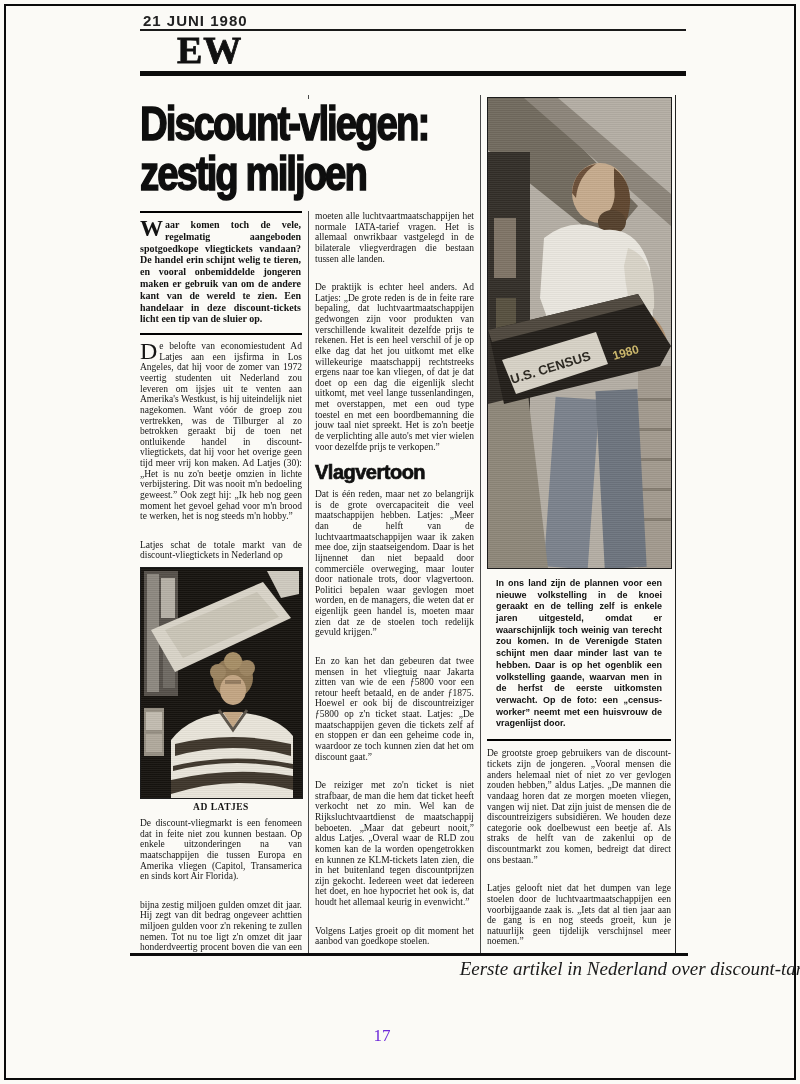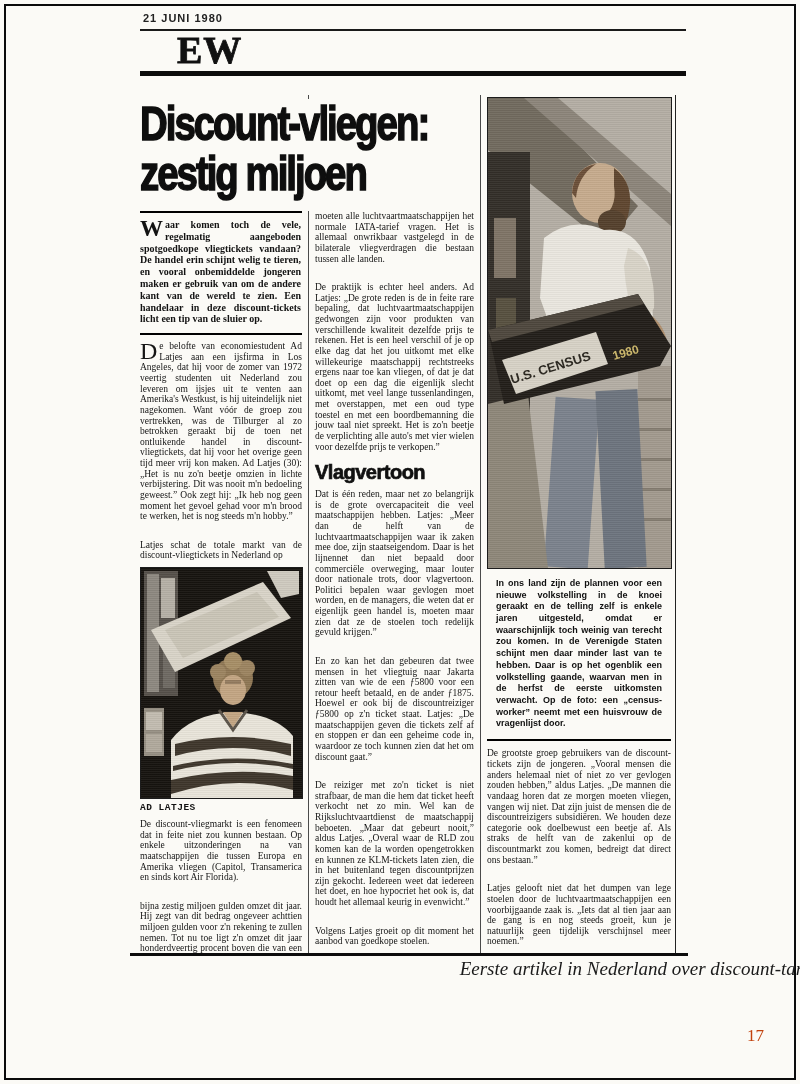--- a/index.html
+++ b/index.html
@@ -3,21 +3,21 @@
 <meta charset="utf-8">
 <style>
   html,body{margin:0;padding:0;}
   body{
     width:800px;height:1084px;position:relative;overflow:hidden;
     background:#fbfaf6;color:#131313;
     font-family:"Liberation Serif", serif;
   }
   .frame{position:absolute;inset:4px;border:2.5px solid #0a0a0a;pointer-events:none;}
   .date{position:absolute;left:143px;top:12px;font-family:"Liberation Sans",sans-serif;
-        font-weight:bold;font-size:11px;letter-spacing:1px;color:#222;}
+        font-weight:bold;font-size:15px;letter-spacing:1px;color:#222;}
   .date-rule{position:absolute;left:140px;top:29px;width:546px;height:2px;background:#1a1a1a;}
   .masthead{position:absolute;left:138px;top:28px;font-family:"Liberation Serif",serif;
         font-weight:bold;font-size:38px;letter-spacing:1px;color:#111;margin-left:39px;
         -webkit-text-stroke:0.8px #111;}
   .masthead-rule{position:absolute;left:140px;top:71px;width:546px;height:5px;background:#0c0c0c;}
 
   .article{position:absolute;left:140px;top:95px;width:536px;}
   .cols{display:flex;height:858px;overflow:hidden;}
   .col{box-sizing:border-box;}
   .col1{width:169px;padding:116px 6px 0 0;border-right:1px solid #4a4a4a;}
@@ -38,35 +38,35 @@
   p.body{margin:0;font-size:9.5px;line-height:1.12;text-align:justify;color:#151515;}
   p.body + p.body{margin-top:18px;}
 
   .photo{position:relative;border:1px solid #1c1c1c;overflow:hidden;background:#222;}
   .photo svg{display:block;}
   .photo::after{content:"";position:absolute;inset:0;
     background:repeating-linear-gradient(0deg, rgba(255,255,255,0.05) 0 1px, rgba(0,0,0,0.04) 1px 2px);
     pointer-events:none;}
   .photo1{width:161px;height:230px;margin:6px 0 3px 0;}
   .photo2{width:183px;height:470px;margin:2px 0 5px 0;}
-  .photo-cap{font-family:Liberation Mono, monospace;font-weight:bold;
+  .photo-cap{text-align:center;font-family:Liberation Serif, serif;font-weight:bold;
     font-size:9.5px;letter-spacing:0.5px;margin:2px 0 6px 0;}
 
   .subhead{font-family:"Liberation Sans",sans-serif;font-weight:bold;font-size:20px;
     letter-spacing:-0.5px;-webkit-text-stroke:0.7px #111;margin:9px 0 5px 0;color:#111;}
 
   .bold-cap{font-family:"Liberation Sans",sans-serif;font-weight:bold;font-size:9px;
     line-height:1.3;text-align:justify;color:#101010;margin:9px;}
   .c3-rule{height:2.5px;background:#000;margin:7px 0 7px 0;}
 
   .footer-rule{position:absolute;left:130px;top:953px;width:558px;height:3px;background:#0c0c0c;}
   .footer-caption{position:absolute;left:0;top:958px;width:800px;text-align:right;
     font-family:"Liberation Serif",serif;font-style:italic;font-size:19px;color:#1a1a1a;margin-left:48px;}
-  .page-number{position:absolute;left:0;top:1026px;width:764px;text-align:right;
-    font-family:"Liberation Serif",serif;font-size:17px;color:#c2410c;}
+  .page-number{position:absolute;left:0;top:1026px;width:764px;text-align:center;
+    font-family:"Liberation Serif",serif;font-size:17px;color:#6d28d9;}
 </style>
 </head>
 <body>
 
 <div class="frame"></div>
 
 <div class="date">21 JUNI 1980</div>
 <div class="date-rule"></div>
 <div class="masthead">EW</div>
 <div class="masthead-rule"></div>

